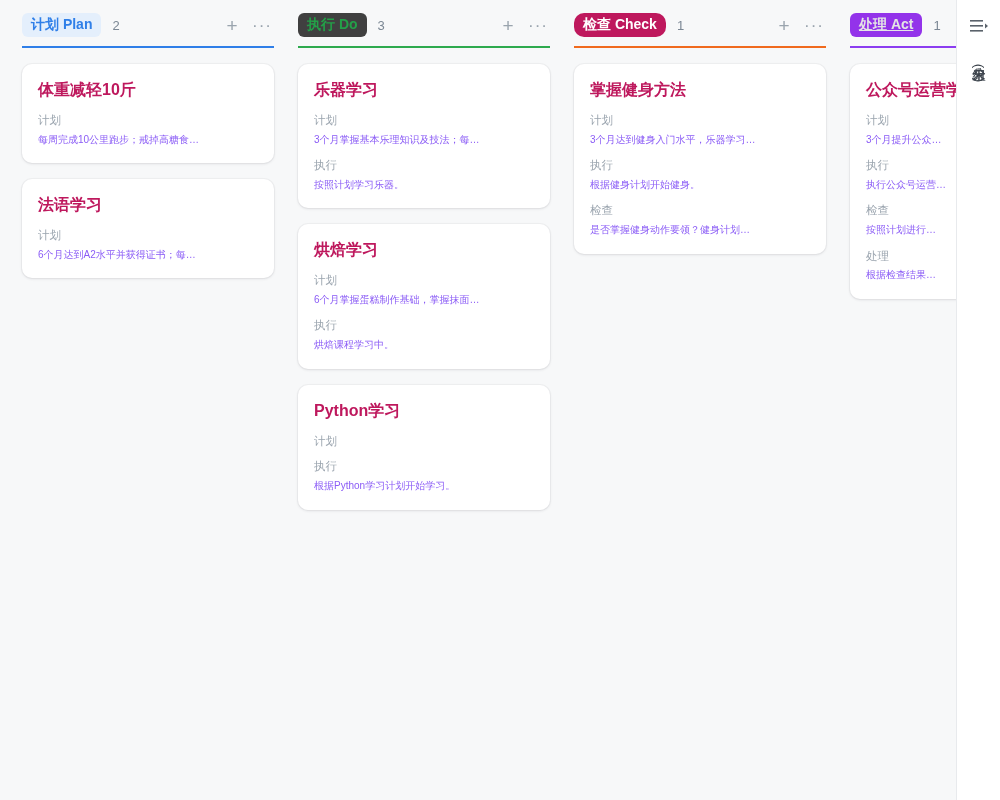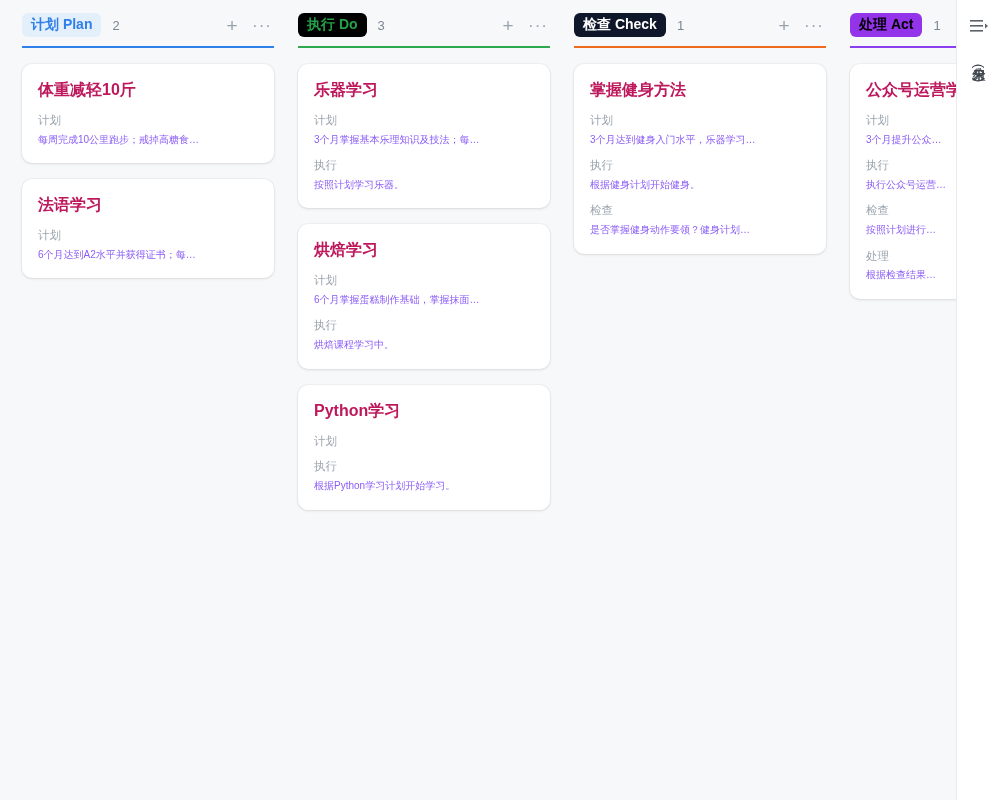--- a/index.html
+++ b/index.html
@@ -45,23 +45,23 @@
 
   .pill {
     font-size: 14px;
     font-weight: 700;
     border-radius: 6px;
     padding: 3px 9px 4px 9px;
     line-height: 1.15;
     white-space: nowrap;
   }
   .pill.plan  { color: #2f7fe8; background: #e4effc; }
-  .pill.do    { color: #23a048; background: #000000; }
-  .pill.check { color: #ffffff; background: #0f172a; }
-  .pill.act   { color: #000000; background: #9333ea; }
+  .pill.do    { color: #23a048; background: #404040; }
+  .pill.check { color: #ffffff; background: #be185d; border-radius: 10px; }
+  .pill.act   { color: #e5e5e5; background: #9333ea; text-decoration: underline; }
 
   .count {
     font-size: 13px;
     color: #7b8794;
     margin-left: 11px;
   }
   .spacer { flex: 1 1 auto; }
   .hdr-btn {
     width: 24px; height: 24px;
     display: flex; align-items: center; justify-content: center;

